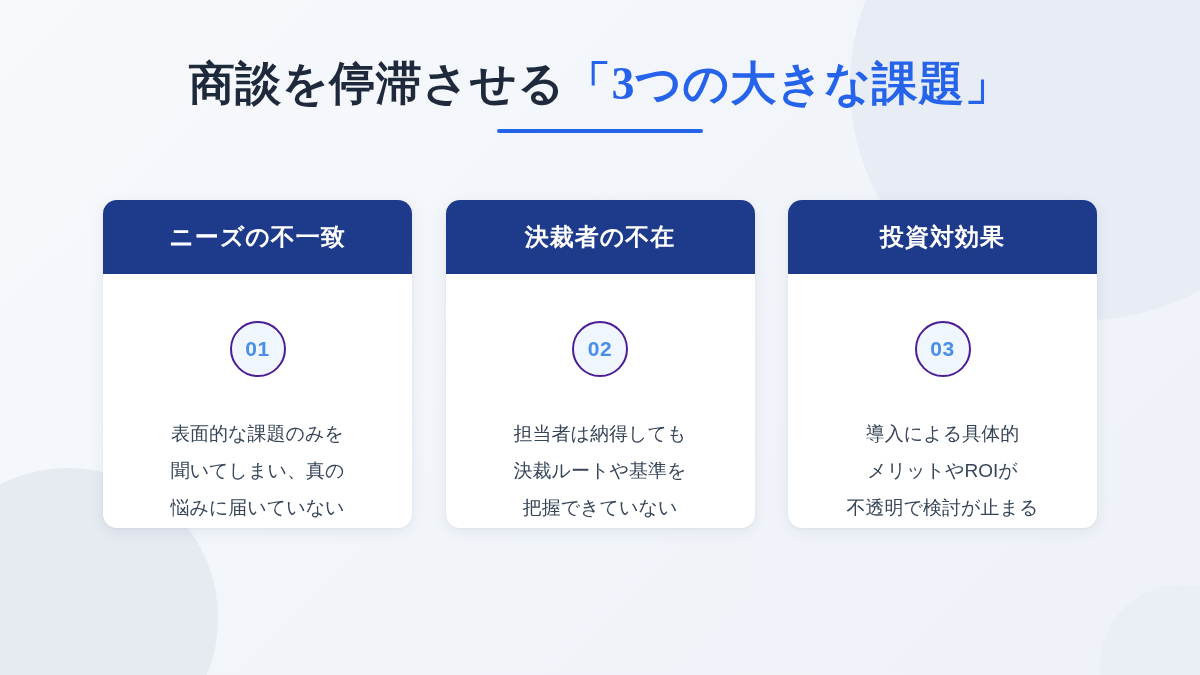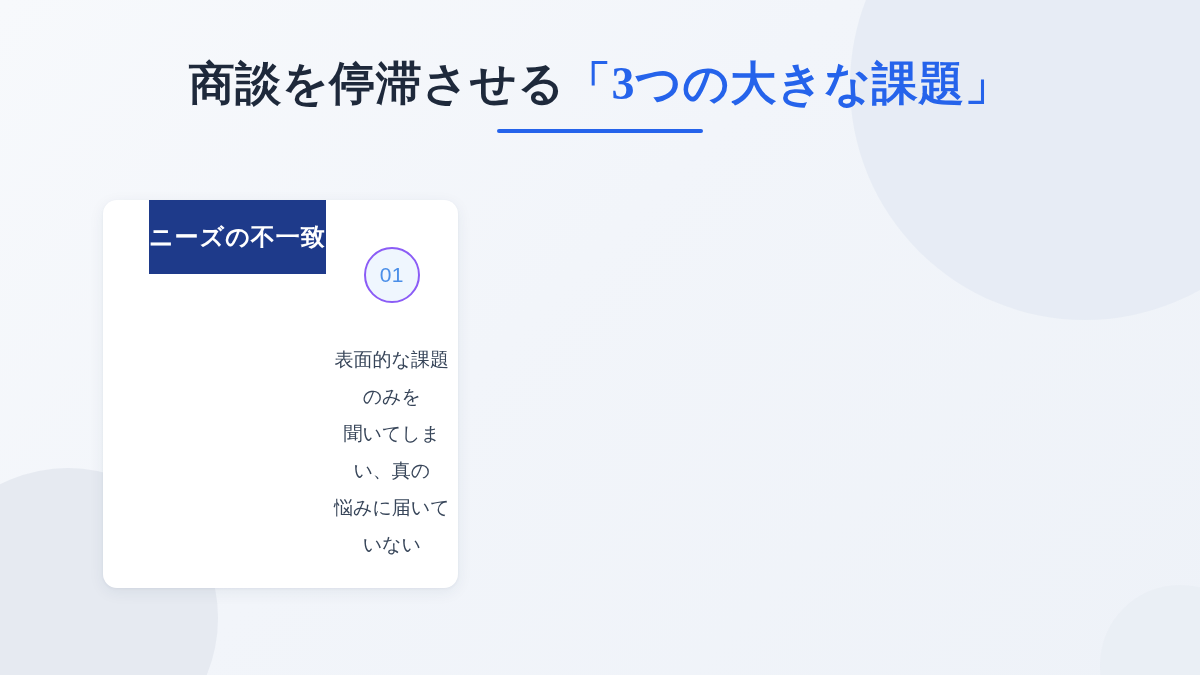--- a/index.html
+++ b/index.html
@@ -88,28 +88,28 @@
     position: absolute;
     top: 200px;
     left: 103px;
     width: 994px;
     display: flex;
     justify-content: space-between;
     z-index: 3;
   }
   .card {
     width: 309px;
-    height: 388px;
+    height: 328px;
     background: #ffffff;
     border-radius: 14px;
     box-shadow: 0 4px 16px rgba(30, 50, 90, 0.07),
                 0 1px 3px rgba(30, 50, 90, 0.05);
     overflow: hidden;
     display: flex;
-    padding-left: 46px;
+    flex-direction: column;
   }
   .card-header {
     height: 74px;
     background: #1e3a8a;
     color: #ffffff;
     display: flex;
     align-items: center;
     justify-content: center;
     font-size: 24px;
     font-weight: bold;
@@ -120,25 +120,25 @@
     flex: 1;
     display: flex;
     flex-direction: column;
     align-items: center;
     padding-top: 47px;
   }
   .badge {
     width: 52px;
     height: 52px;
     border-radius: 50%;
-    border: 2px solid #8b5cf6;
+    border: 2px solid #4c1d95;
     background: #eff6fe;
     color: #4a8ee8;
     font-size: 21px;
-    font-weight: normal;
+    font-weight: bold;
     display: flex;
     align-items: center;
     justify-content: center;
     letter-spacing: 0.5px;
     flex: none;
   }
   .card-text {
     margin-top: 38px;
     text-align: center;
     color: #374559;
@@ -185,18 +185,36 @@
     <div class="card">
       <div class="card-header">ニーズの不一致</div>
       <div class="card-body">
         <div class="badge">01</div>
         <div class="card-text">表面的な課題のみを
 聞いてしまい、真の
 悩みに届いていない</div>
       </div>
     </div>
 
-
+    <div class="card">
+      <div class="card-header">決裁者の不在</div>
+      <div class="card-body">
+        <div class="badge">02</div>
+        <div class="card-text">担当者は納得しても
+決裁ルートや基準を
+把握できていない</div>
+      </div>
+    </div>
+
+    <div class="card">
+      <div class="card-header">投資対効果</div>
+      <div class="card-body">
+        <div class="badge">03</div>
+        <div class="card-text">導入による具体的
+メリットやROIが
+不透明で検討が止まる</div>
+      </div>
+    </div>
 
   </div>
 
 
 </div>
 
 </body></html>

